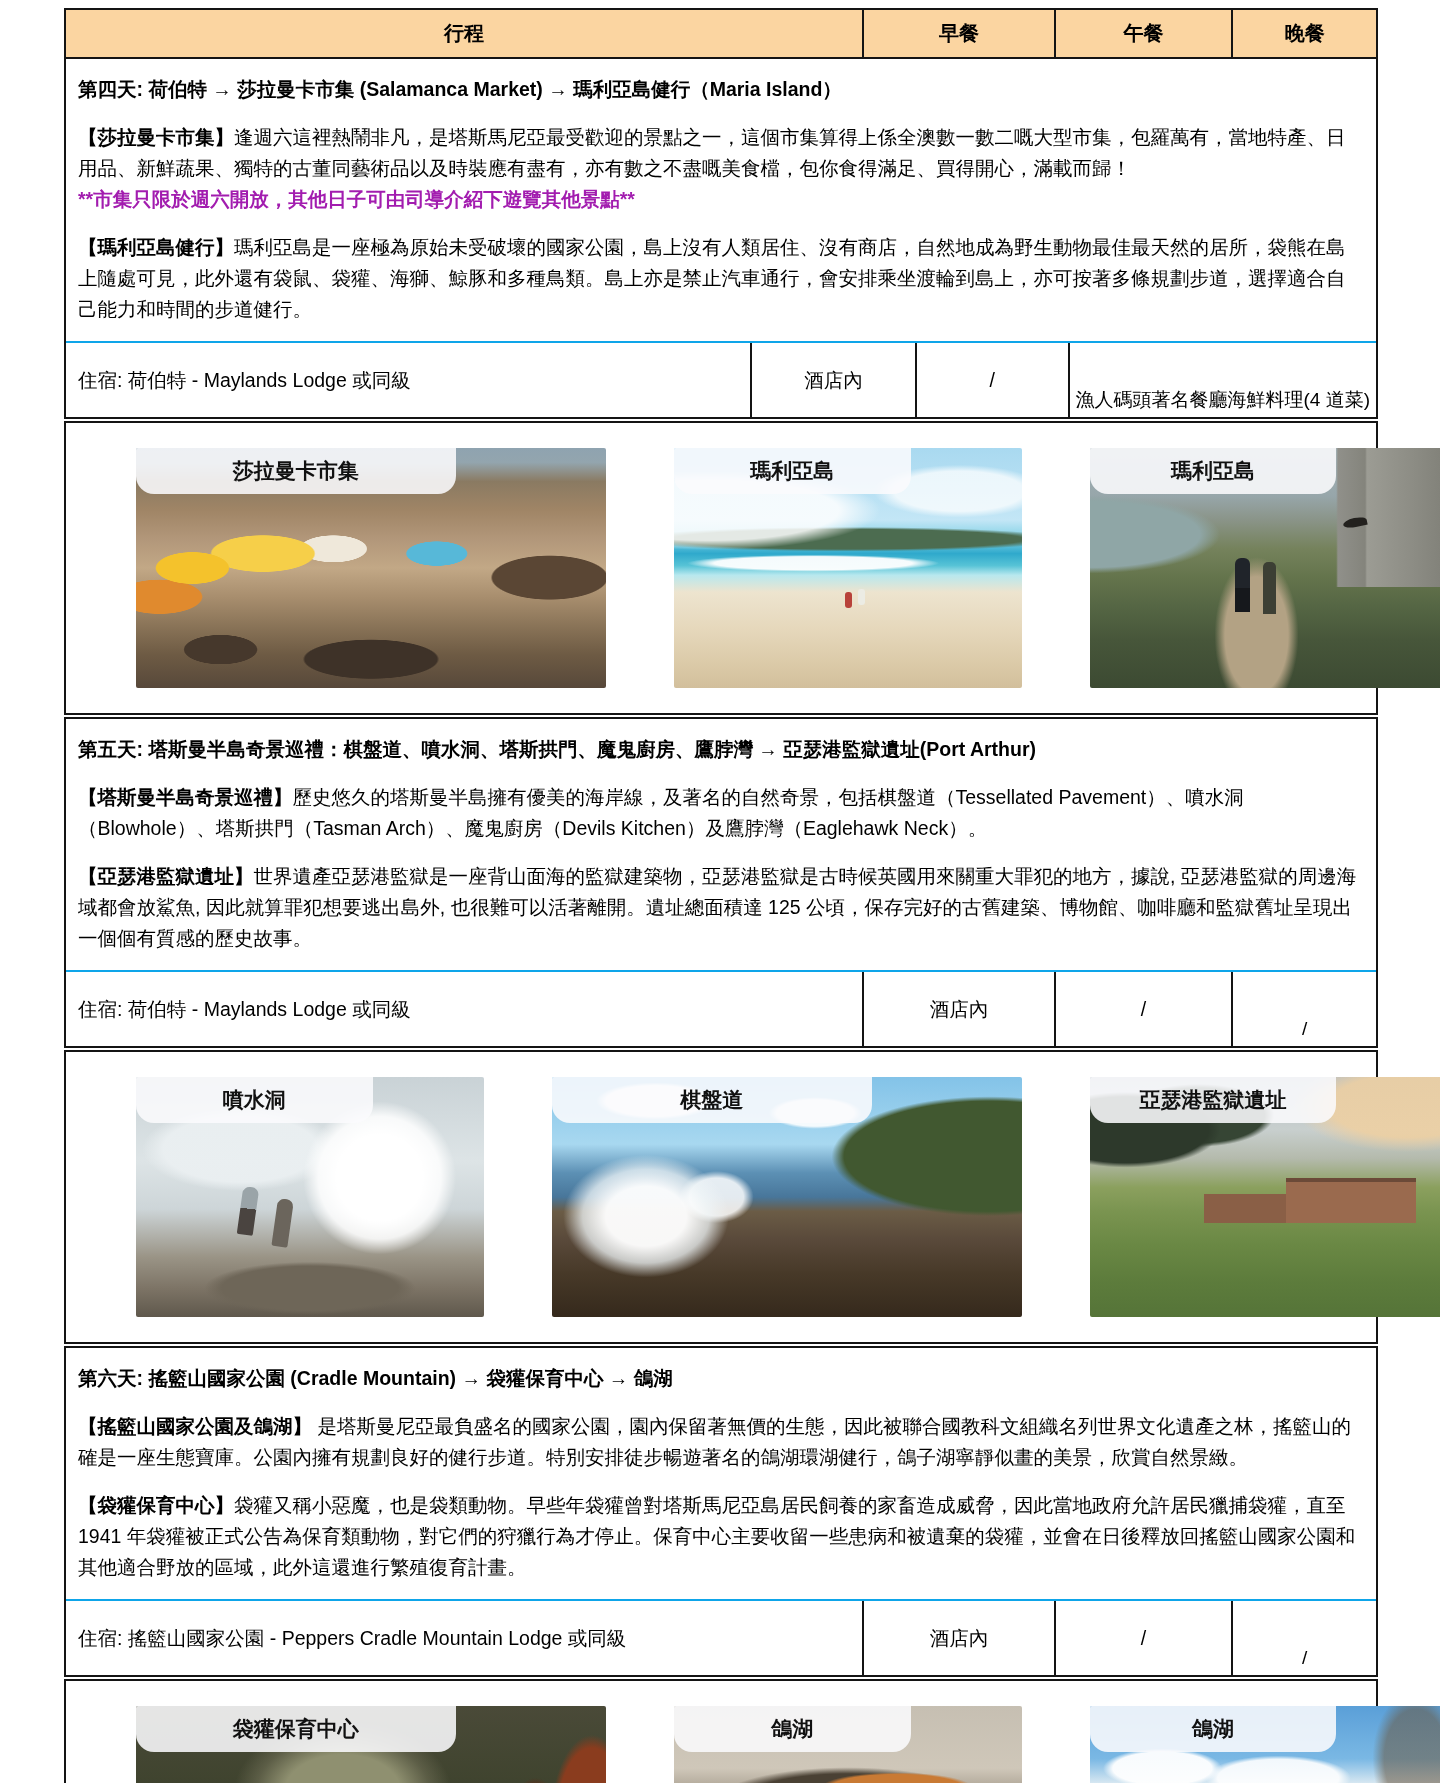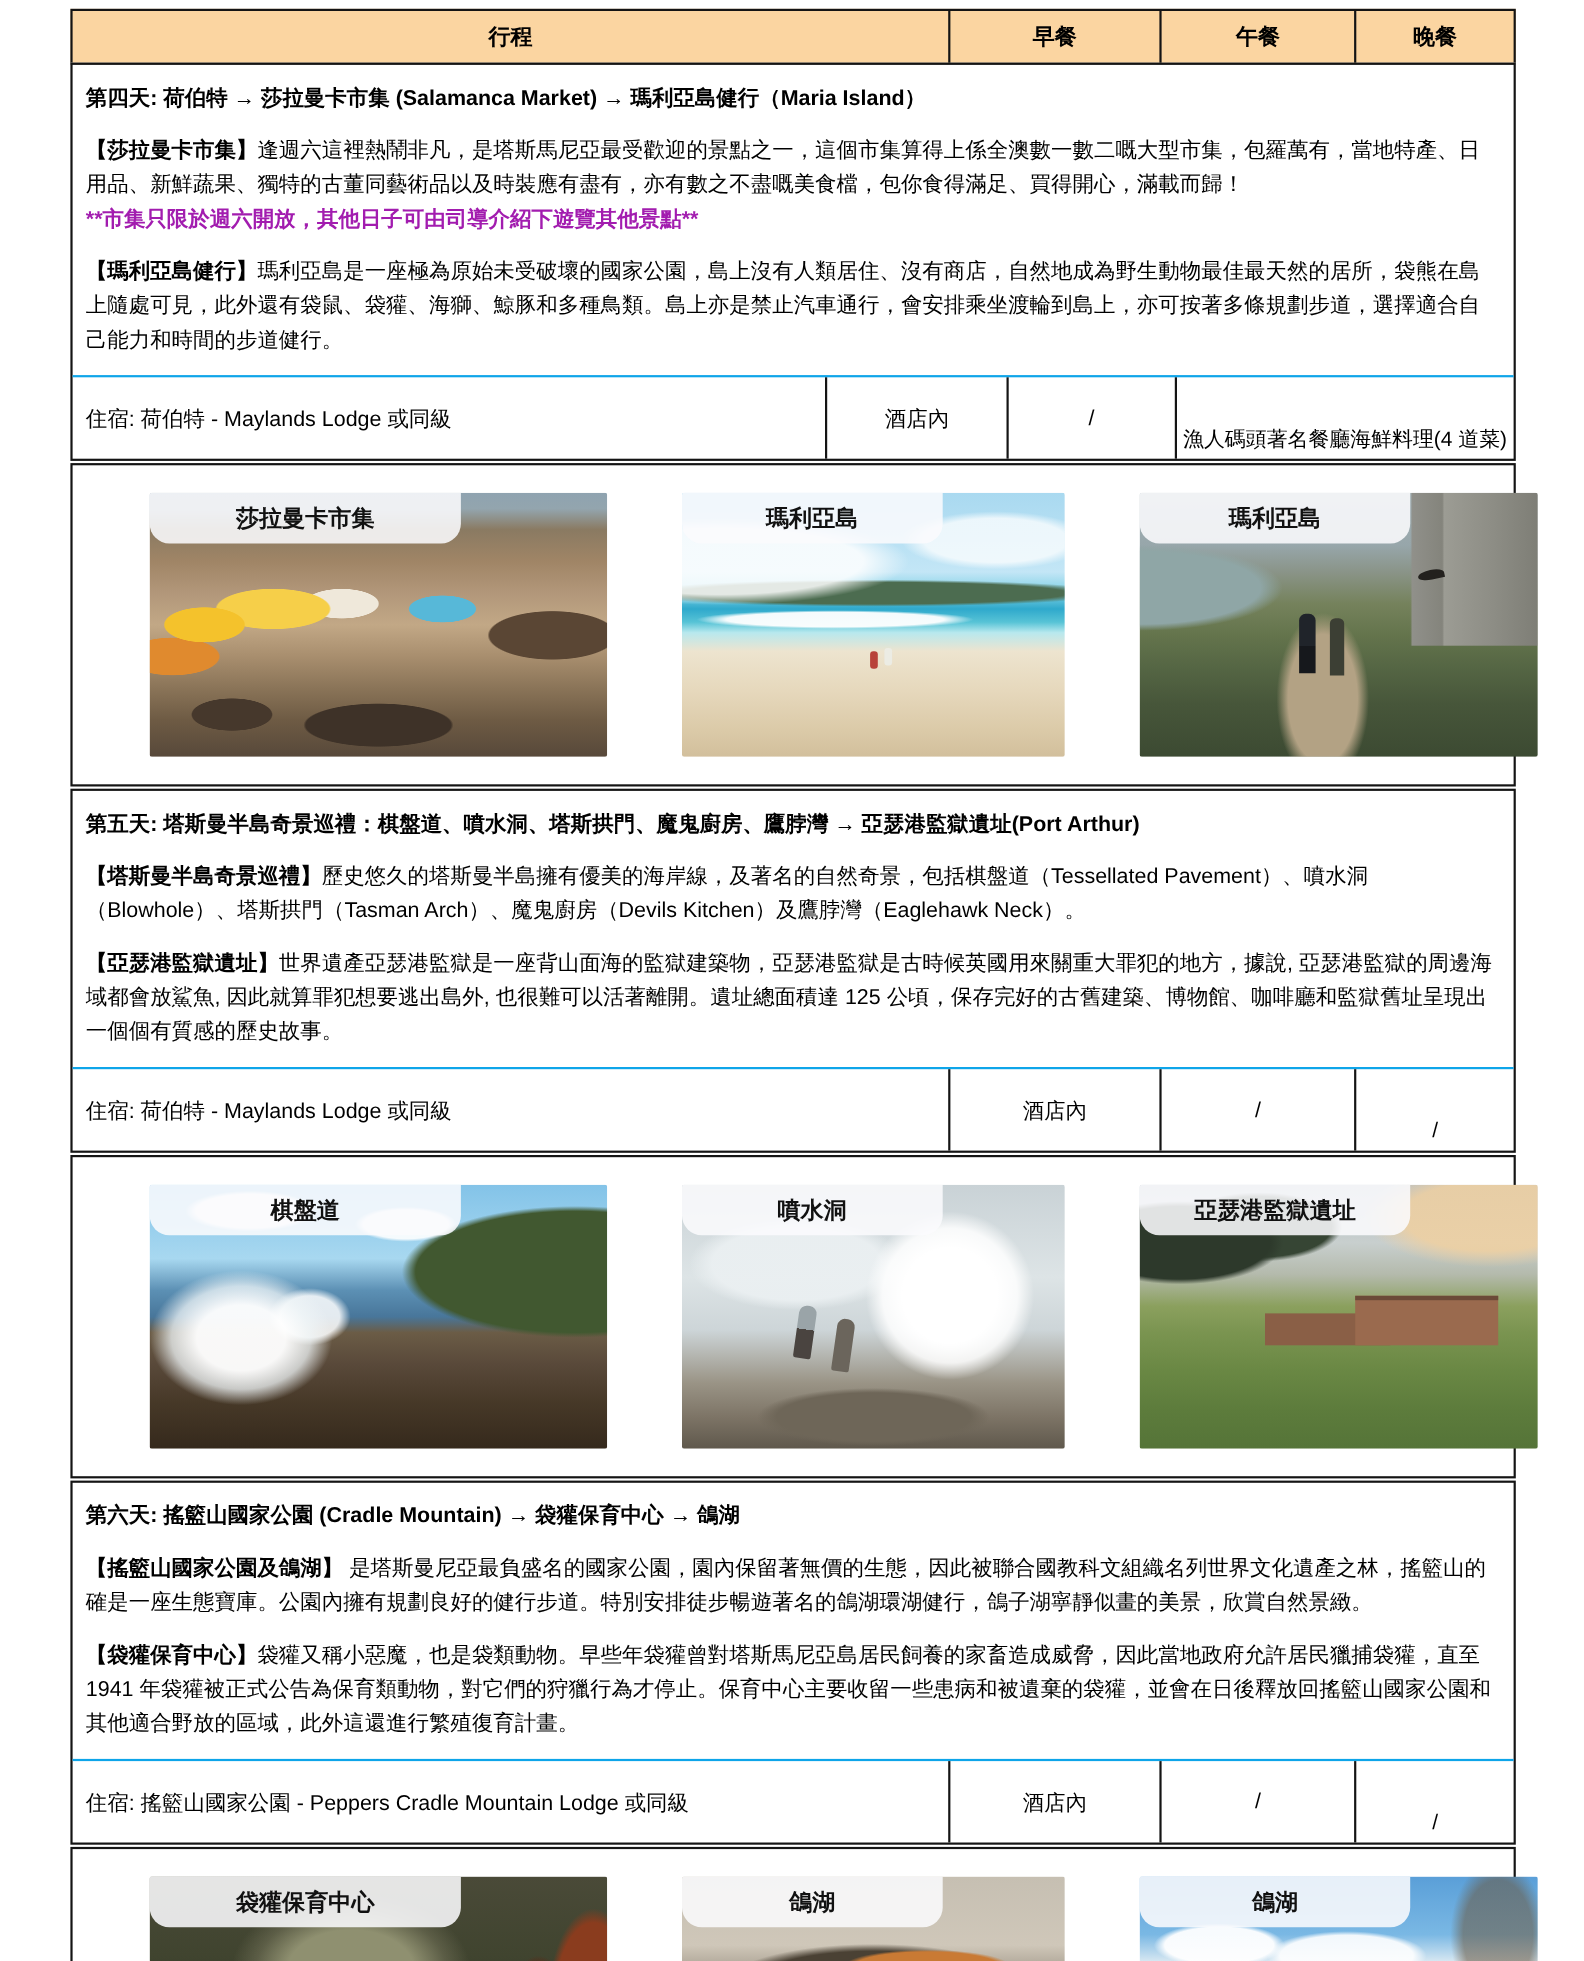--- a/index.html
+++ b/index.html
@@ -32,21 +32,21 @@
   .acc-cell{display:flex;align-items:center;justify-content:center;
     border-left:2px solid #141414;padding:4px 6px;font-size:19.5px;text-align:center;}
   .acc-cell.hotel{border-left:none;justify-content:flex-start;text-align:left;padding-left:12px;}
   .acc-cell.dinner{line-height:26px;font-size:19px;}
   .acc-cell.dinner div{white-space:nowrap;margin-top:40px;}
 
   
   .photos-row{display:flex;align-items:flex-start;padding:9px 0 9px 30px;}
   .ph{position:relative;height:240px;overflow:hidden;flex:none;border-radius:2px;}
   .ph + .ph{margin-left:28px;}
-  .w1{width:416px}.w2{width:348px}.w3{width:362px}
+  .w1{width:470px}.w2{width:348px}.w3{width:362px}
   .photo-label{position:absolute;top:0;left:0;width:68%;height:46px;
     background:rgba(250,251,253,0.88);border-radius:0 0 18px 18px;
     display:flex;align-items:center;justify-content:center;
     font-size:21px;font-weight:700;color:#111;}
   .ph::before,.ph::after{content:"";position:absolute;}
 
   
   .ph-market{background:
     radial-gradient(ellipse 60px 26px at 12% 50%, #f4c22c 0 60%, transparent 62%),
     radial-gradient(ellipse 85px 30px at 27% 44%, #f6cf49 0 60%, transparent 62%),
@@ -195,25 +195,25 @@
       <div class="acc-cell hotel">住宿: 荷伯特  - Maylands Lodge 或同級</div>
       <div class="acc-cell">酒店內</div>
       <div class="acc-cell">/</div>
       <div class="acc-cell dinner">
           <div>/</div>
         </div>
     </div>
   </section>
 
   <section class="blk gap photos-row">
+    <figure class="ph w2 ph-blowhole">
+      <figcaption class="photo-label">噴水洞</figcaption>
+    </figure>
     <figure class="ph w1 ph-pavement">
       <figcaption class="photo-label">棋盤道</figcaption>
-    </figure>
-    <figure class="ph w2 ph-blowhole">
-      <figcaption class="photo-label">噴水洞</figcaption>
     </figure>
     <figure class="ph w3 ph-portarthur">
       <figcaption class="photo-label">亞瑟港監獄遺址</figcaption>
     </figure>
   </section>
 
   <section class="blk gap">
     <div class="day-body">
       <p class="day-title">第六天: 搖籃山國家公園  (Cradle Mountain) → 袋獾保育中心 → 鴿湖</p>
       <p class="para"><span class="lead">【搖籃山國家公園及鴿湖】</span><span> 是塔斯曼尼亞最負盛名的國家公園，園內保留著無價的生態，因此被聯合國教科文組織名列世界文化遺產之林，搖籃山的確是一座生態寶庫。公園內擁有規劃良好的健行步道。特別安排徒步暢遊著名的鴿湖環湖健行，鴿子湖寧靜似畫的美景，欣賞自然景緻。</span></p>

